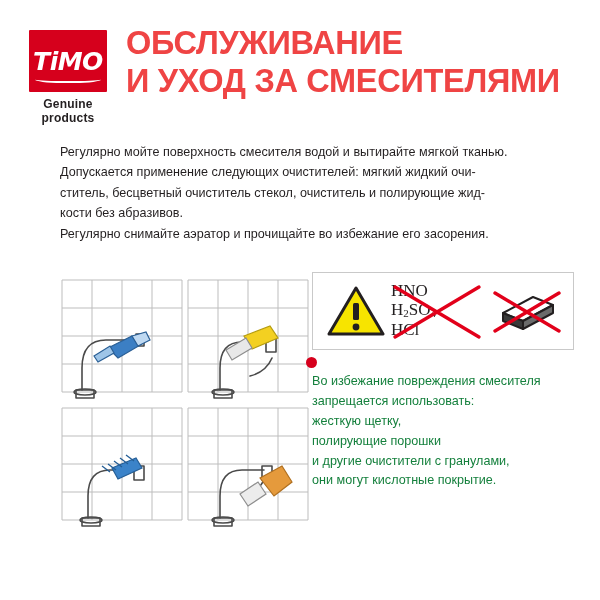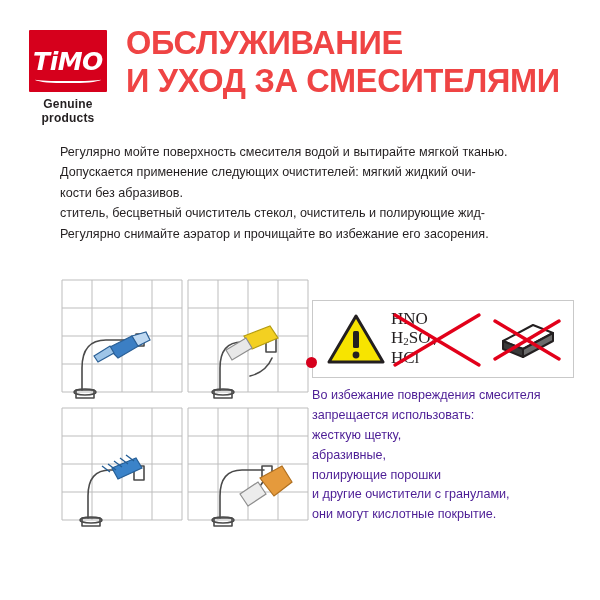--- a/index.html
+++ b/index.html
@@ -115,21 +115,20 @@
   
   .warnbox {
     position: absolute;
     left: 312px;
     top: 272px;
     width: 262px;
     height: 78px;
     border: 1.5px solid #c9c9c9;
     box-sizing: border-box;
     background: #ffffff;
-    margin-top: 28px;
   }
   .warn-tri {
     position: absolute;
     left: 14px;
     top: 12px;
     width: 58px;
     height: 52px;
   }
   .chem {
     position: absolute;
@@ -171,22 +170,21 @@
   }
 
   
   .lower {
     position: absolute;
     left: 312px;
     top: 372px;
     width: 268px;
     font-size: 12.6px;
     line-height: 1.58;
-    color: #4c1d95;
-    margin-top: 14px;
+    color: #15803d;
   }
   .lower p { margin: 0; }
 </style>
 </head>
 <body>
 
 <div class="page">
 
   <div class="header">
 
@@ -201,22 +199,22 @@
     <div class="title">
       <span class="l1">ОБСЛУЖИВАНИЕ</span>
       <span class="l2">И УХОД ЗА СМЕСИТЕЛЯМИ</span>
     </div>
 
   </div>
 
   <div class="intro">
     <p>Регулярно мойте поверхность смесителя водой и вытирайте мягкой тканью.</p>
     <p>Допускается применение следующих очистителей: мягкий жидкий очи-</p>
+    <p>ститель, бесцветный очиститель стекол, очиститель и полирующие жид-</p>
     <p>кости без абразивов.</p>
-    <p>ститель, бесцветный очиститель стекол, очиститель и полирующие жид-</p>
     <p>Регулярно снимайте аэратор и прочищайте во избежание его засорения.</p>
   </div>
 
   <div class="illus">
     <svg width="262" height="258" viewBox="0 0 262 258">
       <g fill="none" stroke="#bdbdbd" stroke-width="1">
 
         <path d="M8 8 H128 M8 36 H128 M8 64 H128 M8 92 H128 M8 120 H128"></path>
         <path d="M8 8 V120 M38 8 V120 M68 8 V120 M98 8 V120 M128 8 V120"></path>
 
@@ -310,19 +308,18 @@
     </div>
 
   </div>
 
   <div class="red-dot"></div>
 
   <div class="lower">
     <p>Во избежание повреждения смесителя</p>
     <p>запрещается использовать:</p>
     <p>жесткую щетку,</p>
-    <p>абразивные,</p>
     <p>полирующие порошки</p>
     <p>и другие очистители с гранулами,</p>
     <p>они могут кислотные покрытие.</p>
   </div>
 
 </div>
 
 </body></html>

